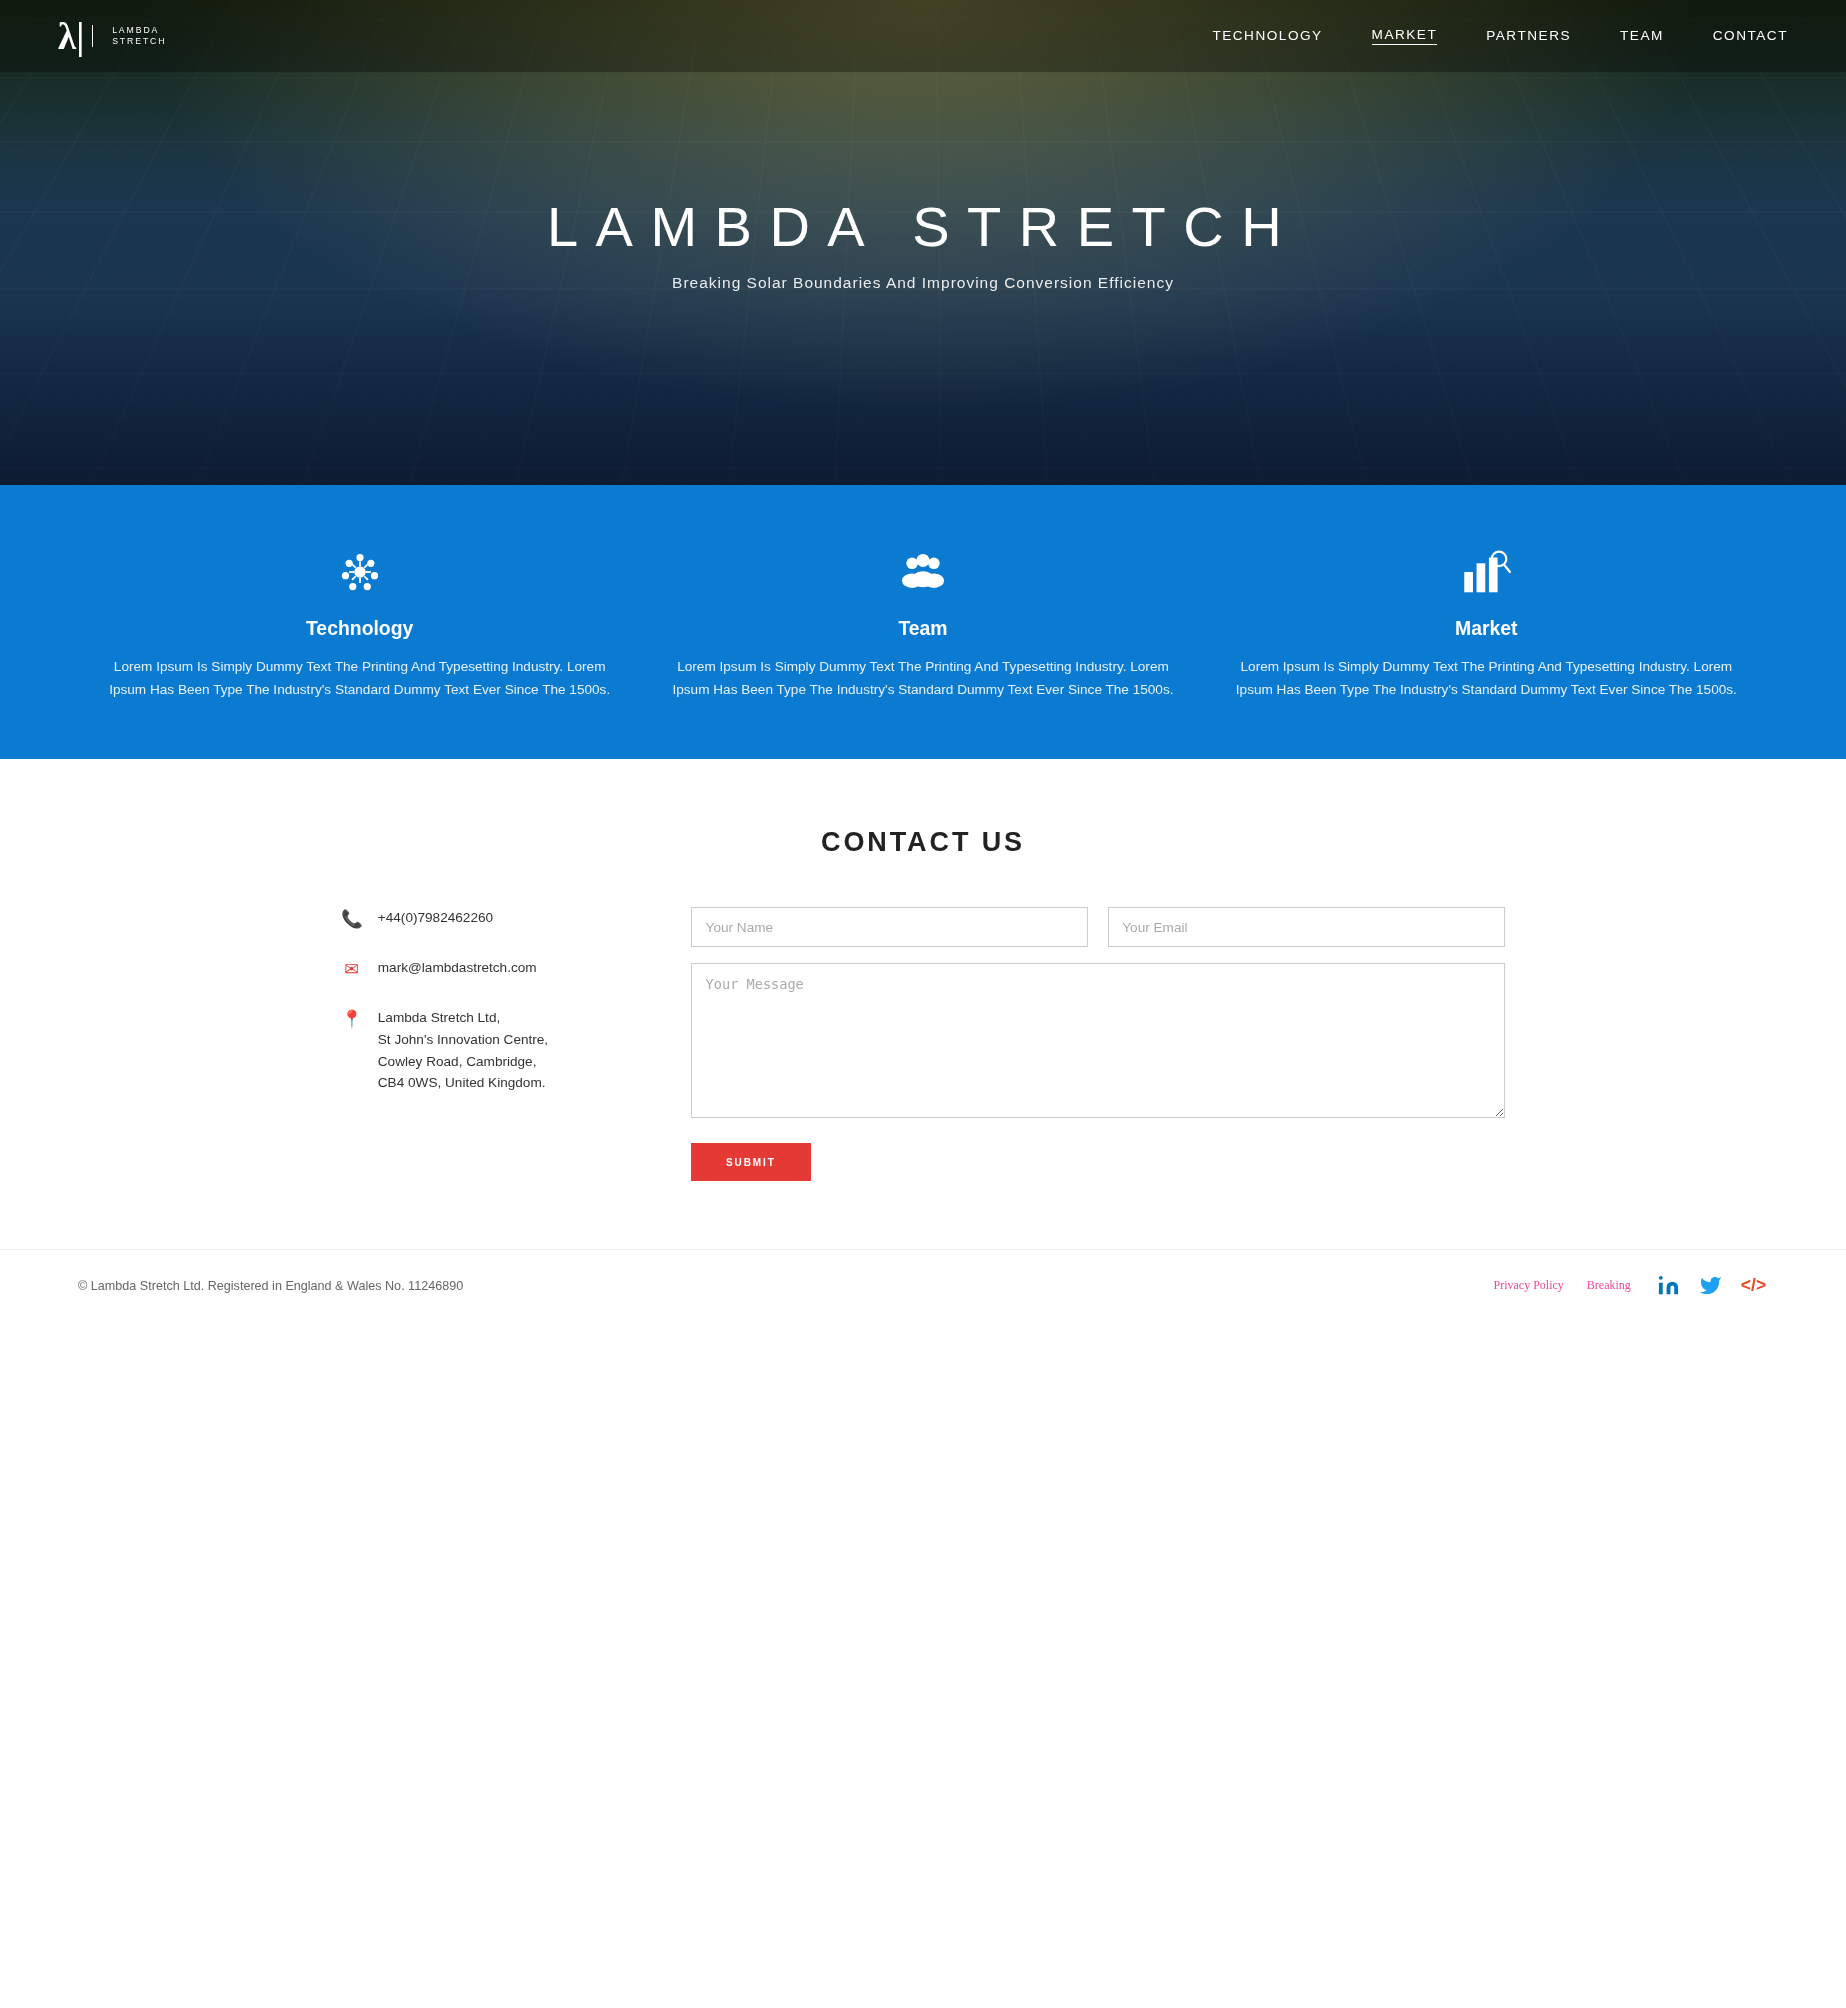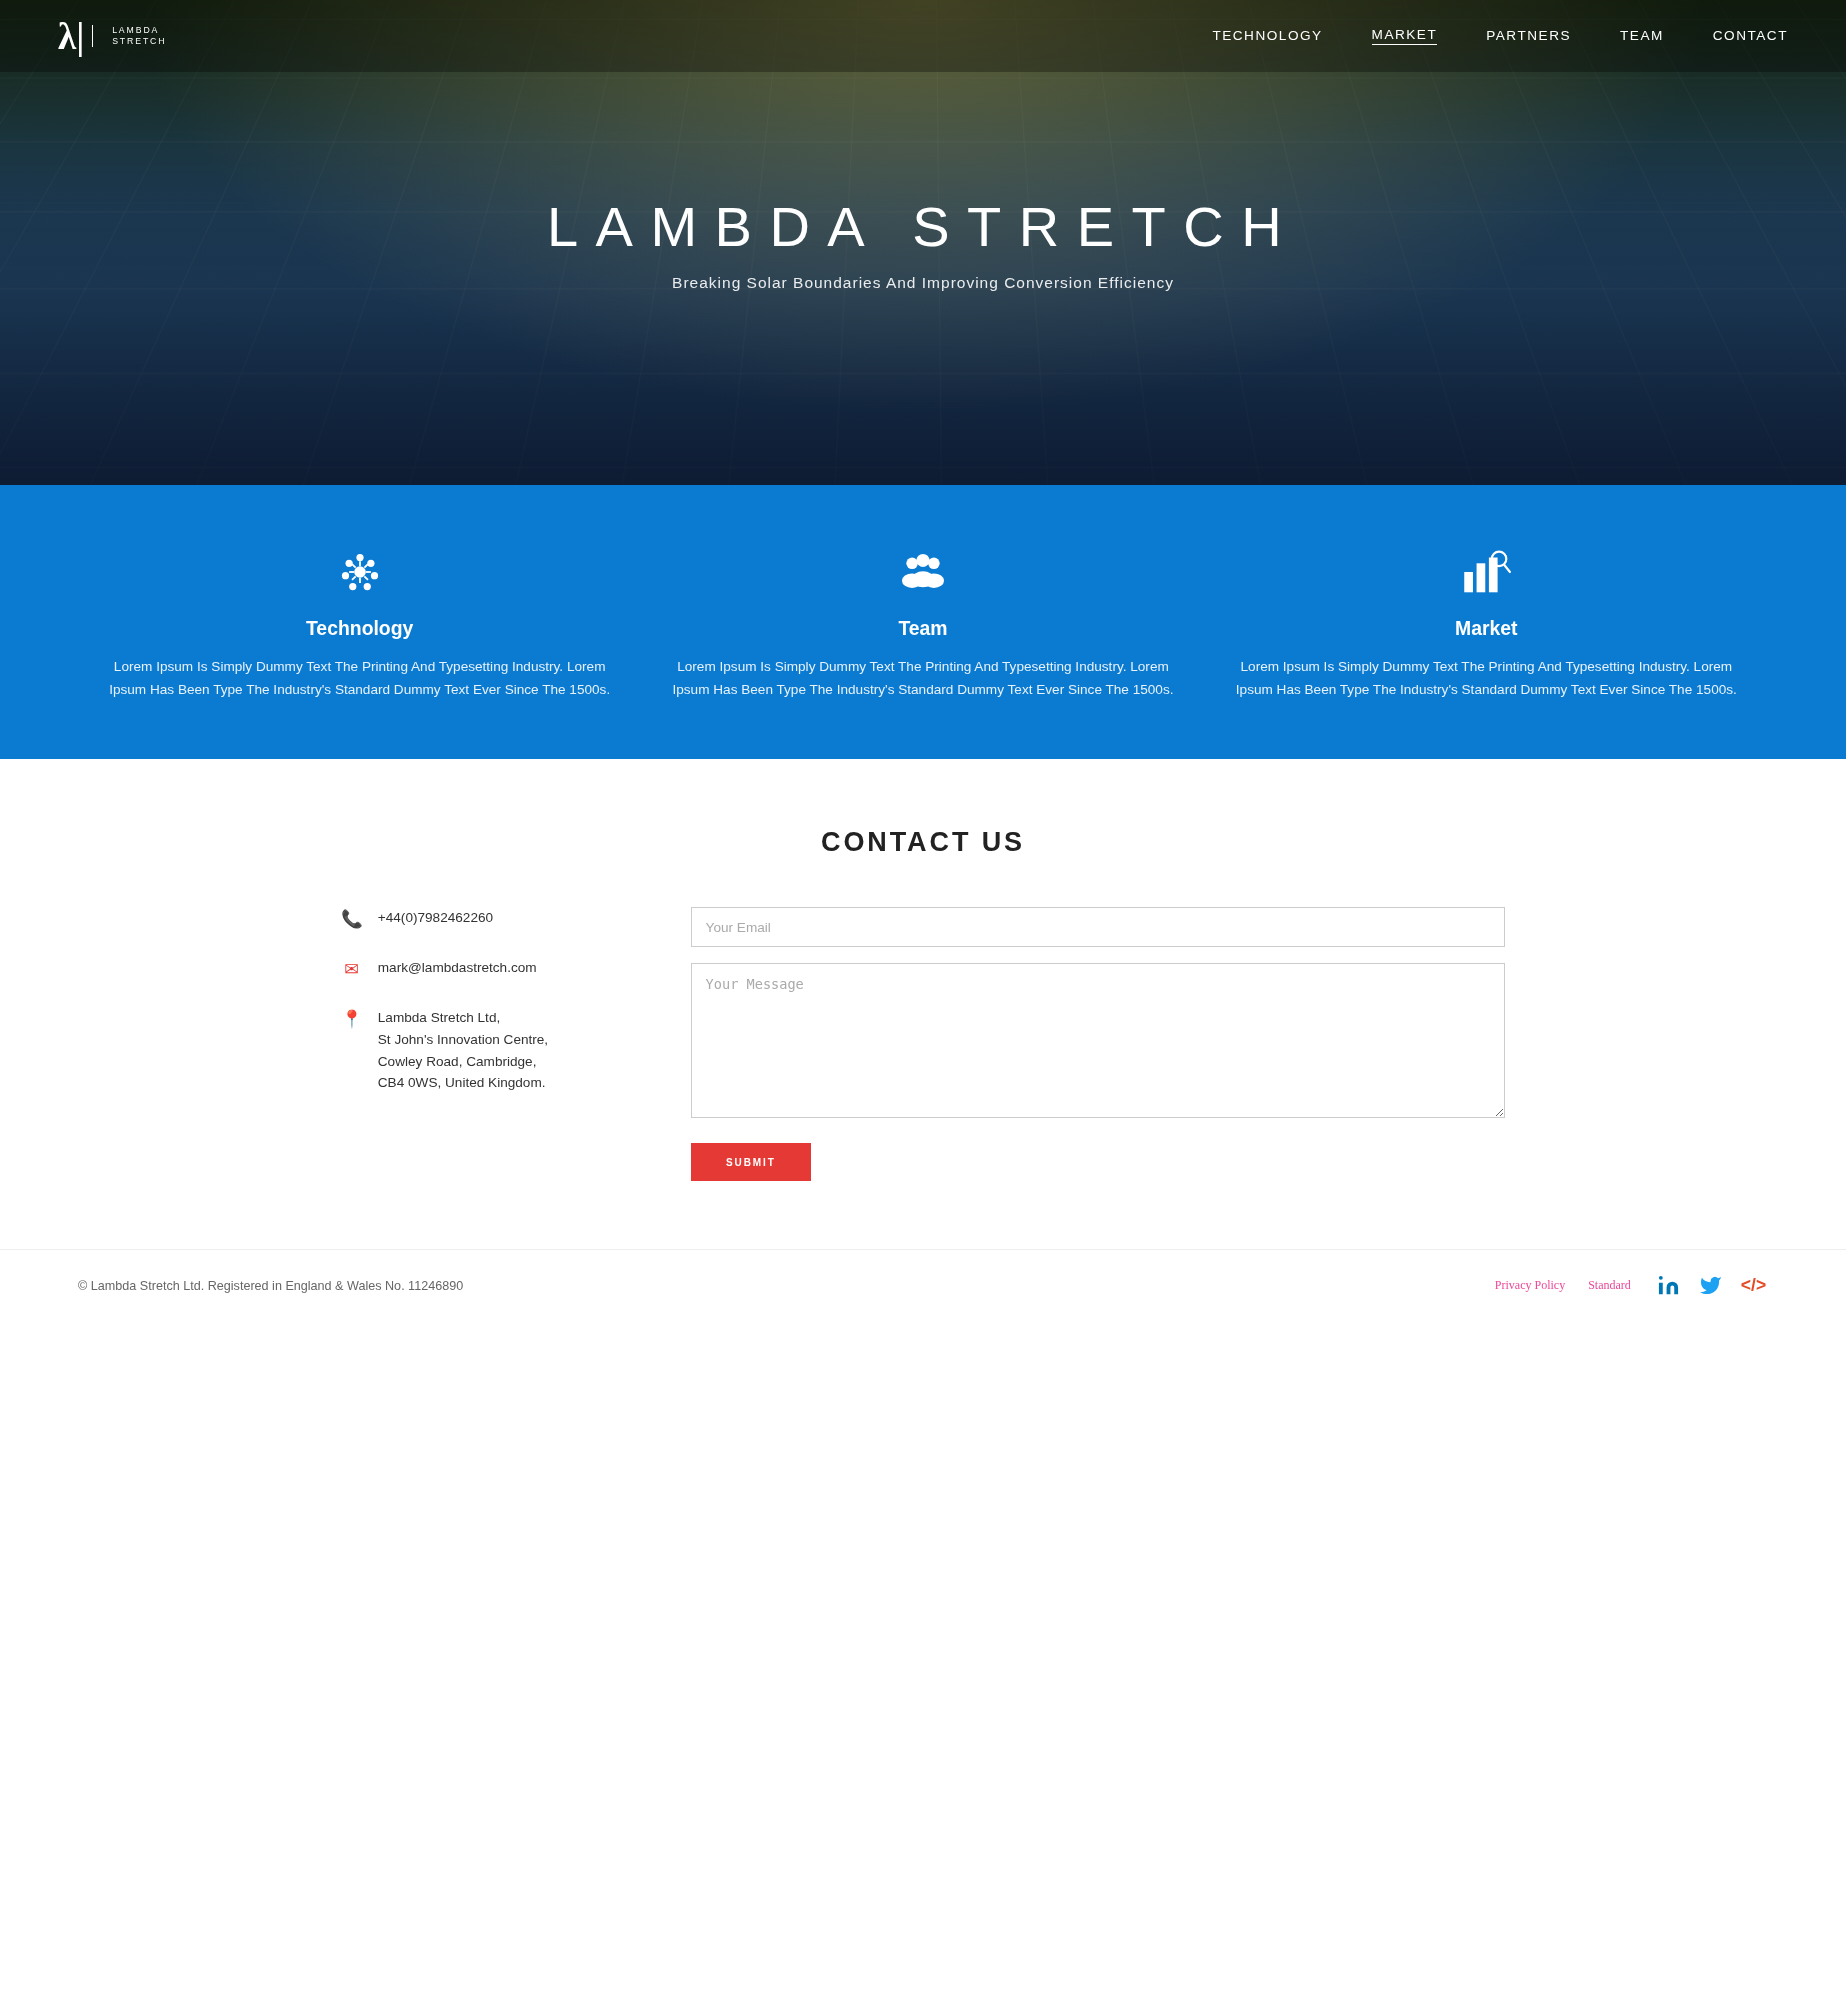--- a/index.html
+++ b/index.html
@@ -397,33 +397,34 @@
           <span>Lambda Stretch Ltd,</span><br>
           <span>St John's Innovation Centre,</span><br>
           <span>Cowley Road, Cambridge,</span><br>
           <span>CB4 0WS, United Kingdom.</span>
         </div>
       </div>
     </div>
 
     <div class="contact-form">
       <div class="form-row">
+        <input type="text" class="form-input" placeholder="Your Name" style="">
         <input type="email" class="form-input" placeholder="Your Email" style="">
       </div>
       <textarea class="form-textarea" placeholder="Your Message" style=""></textarea>
       <button class="submit-btn">SUBMIT</button>
     </div>
   </div>
 </section>
 
 <footer class="footer">
   <span class="footer-copy">© Lambda Stretch Ltd. Registered in England &amp; Wales No. 11246890</span>
   <div class="footer-links">
     <a class="footer-link">Privacy Policy</a>
-    <a class="footer-link">Standard</a>
+    <a class="footer-link">Breaking</a>
     <div class="social-icons">
       <span class="social-icon">
         <svg width="23" height="23" viewBox="0 0 24 24" fill="#0077b5">
             <path d="M16 8a6 6 0 016 6v7h-4v-7a2 2 0 00-2-2 2 2 0 00-2 2v7h-4v-7a6 6 0 016-6zM2 9h4v12H2z"></path>
             <circle cx="4" cy="4" r="2" fill="#0077b5"></circle>
           </svg>
       </span>
       <span class="social-icon twitter">
         <svg width="23" height="23" viewBox="0 0 24 24" fill="#1da1f2">
             <path d="M23 3a10.9 10.9 0 01-3.14 1.53 4.48 4.48 0 00-7.86 3v1A10.66 10.66 0 013 4s-4 9 5 13a11.64 11.64 0 01-7 2c9 5 20 0 20-11.5a4.5 4.5 0 00-.08-.83A7.72 7.72 0 0023 3z"></path>

